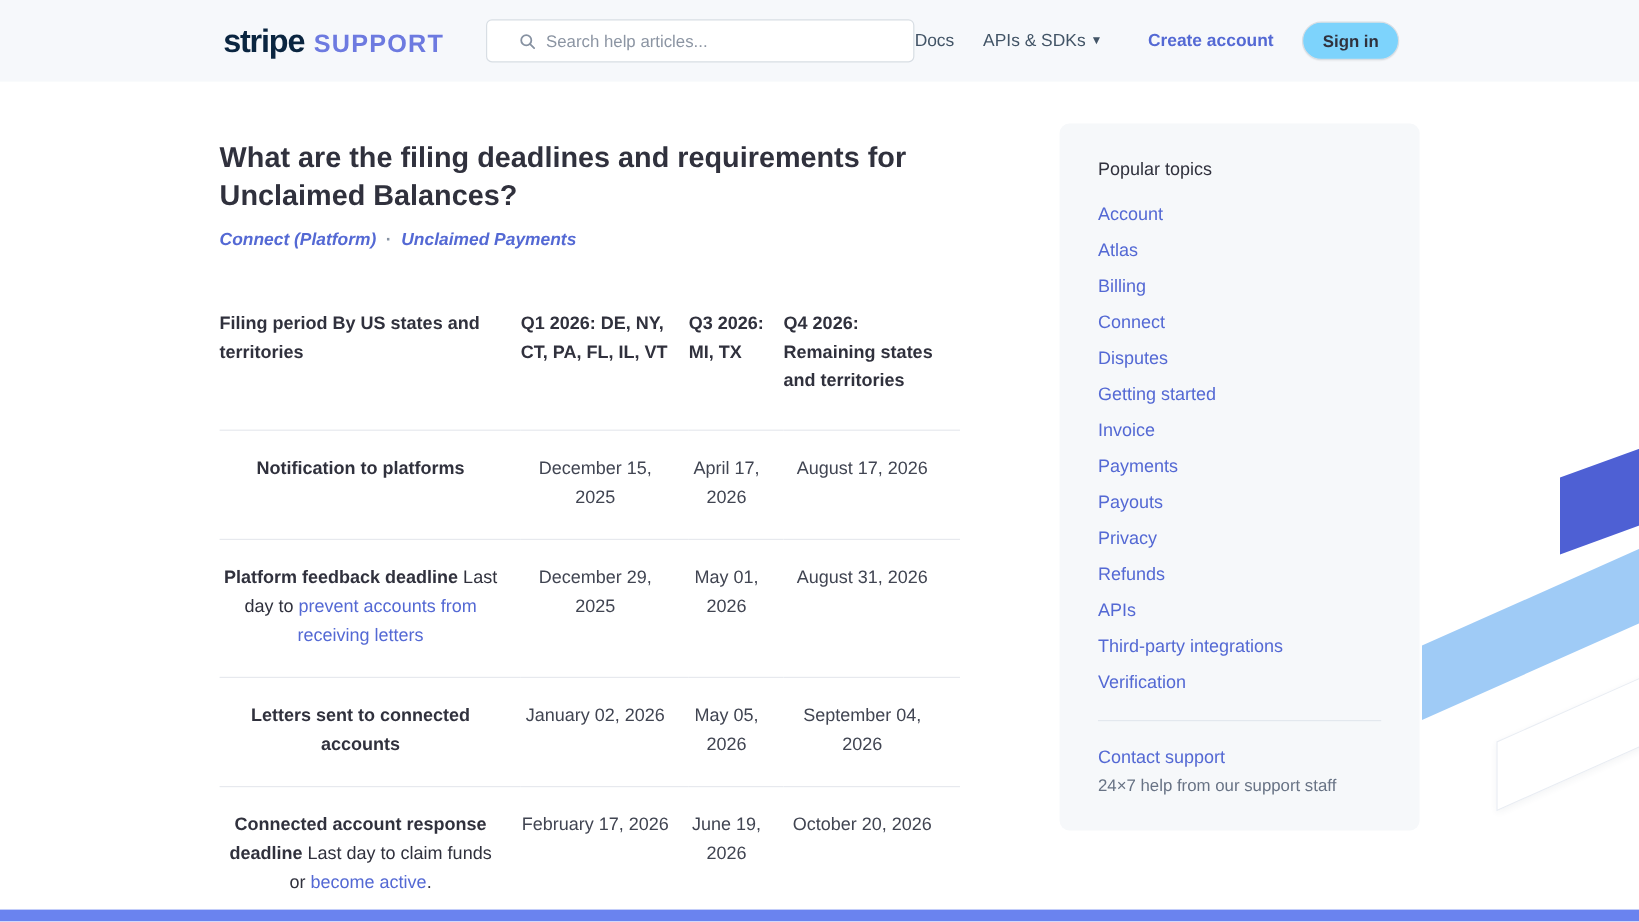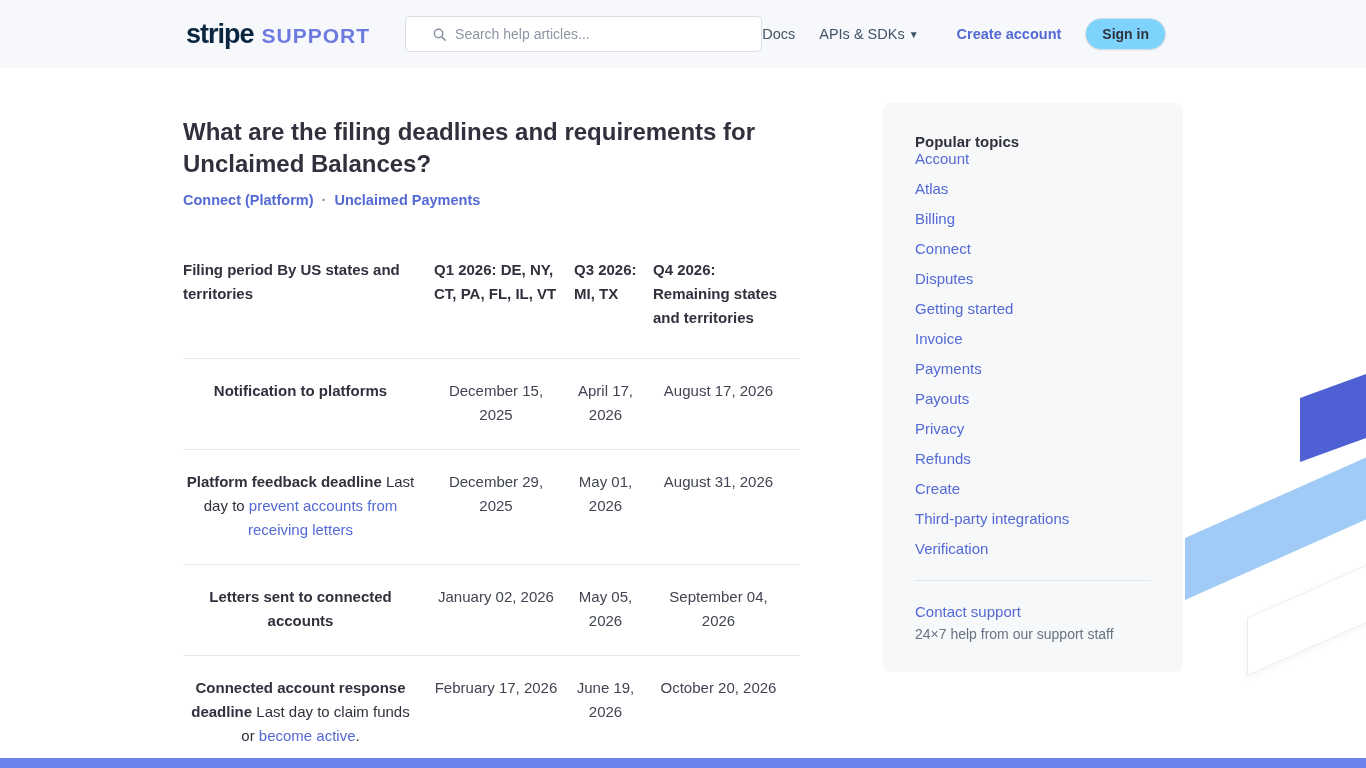--- a/index.html
+++ b/index.html
@@ -32,37 +32,37 @@
   .nav-plain{color:#425466;}
   .chev{font-size:10px; color:#425466; margin-left:4px; vertical-align:1px;}
   .nav-create{color:var(--link); font-weight:600; margin-left:14px;}
   .signin{margin-left:0; background:#7dd3fc; border:1px solid #d8dee4; border-radius:18px; padding:7px 16px; font-size:14px; font-weight:600; color:var(--text-dark); cursor:pointer; box-shadow:0 1px 1px rgba(0,0,0,.05); font-family:"Liberation Sans", sans-serif;}
 
   
   main{position:relative; z-index:1; display:flex; align-items:flex-start; padding-left:183px;}
   .content{width:617px;}
   h1{margin-top:48px; font-size:24px; line-height:32px; font-weight:600; color:var(--text-dark); max-width:580px;}
   .breadcrumb{margin-top:12px; font-size:14.5px; font-weight:600;}
-  .breadcrumb a{color:var(--link); text-decoration:none; cursor:pointer;}
+  .breadcrumb a{color:var(--link); text-decoration:none; cursor:pointer;font-style:italic;}
   .breadcrumb .sep{color:#8792a2; margin:0 4px;}
 
   table{border-collapse:collapse; width:617px; margin-top:50px;}
   th{font-size:15px; font-weight:700; color:var(--text-dark); text-align:left; vertical-align:top; padding:0 16px 28px 0; line-height:24px;}
   td{font-size:15px; color:var(--text-gray); text-align:center; vertical-align:top; padding:20px 16px 22px 0; line-height:24px;}
   thead th{border-bottom:1px solid var(--border);margin-top:12px;}
   tbody tr td{border-bottom:1px solid var(--border);}
   tbody tr:last-child td{border-bottom:none;}
   col.c1{width:251px;} col.c2{width:140px;} col.c3{width:79px;} col.c4{width:147px;}
   .row-label{color:var(--text-dark);}
   .row-label .bold{font-weight:700;}
   .row-label a{color:var(--link); text-decoration:none; cursor:pointer;}
 
   
   .sidebar{margin-left:83px; margin-top:35px; width:300px; background:var(--sidebar-bg); border-radius:8px; padding:30px 32px 30px 32px;}
-  .sidebar h2{font-size:15px; font-weight:700; color:var(--text-dark); }
+  .sidebar h2{font-size:15px; font-weight:400; color:var(--text-dark); margin-bottom:20px;}
   .sidebar ul{list-style:none;}
   .sidebar li{margin-bottom:12px;}
   .sidebar li a{font-size:15px; color:var(--link); text-decoration:none; cursor:pointer; line-height:15px;}
   .sidebar hr{border:none; border-top:1px solid #e3e8ee; margin:22px 0;}
   .contact-link{display:block; font-size:15px; color:var(--link); text-decoration:none; cursor:pointer; margin-bottom:6px;}
   .contact-sub{font-size:14px; color:var(--muted);}
 </style>
 </head>
 <body>
 
@@ -151,21 +151,21 @@
       <li><a>Atlas</a></li>
       <li><a>Billing</a></li>
       <li><a>Connect</a></li>
       <li><a>Disputes</a></li>
       <li><a>Getting started</a></li>
       <li><a>Invoice</a></li>
       <li><a>Payments</a></li>
       <li><a>Payouts</a></li>
       <li><a>Privacy</a></li>
       <li><a>Refunds</a></li>
-      <li><a>Create</a></li>
+      <li><a>APIs</a></li>
       <li><a>Third-party integrations</a></li>
       <li><a>Verification</a></li>
     </ul>
     <hr>
     <a class="contact-link">Contact support</a>
     <div class="contact-sub">24×7 help from our support staff</div>
   </aside>
 </main>
 
 </body></html>

